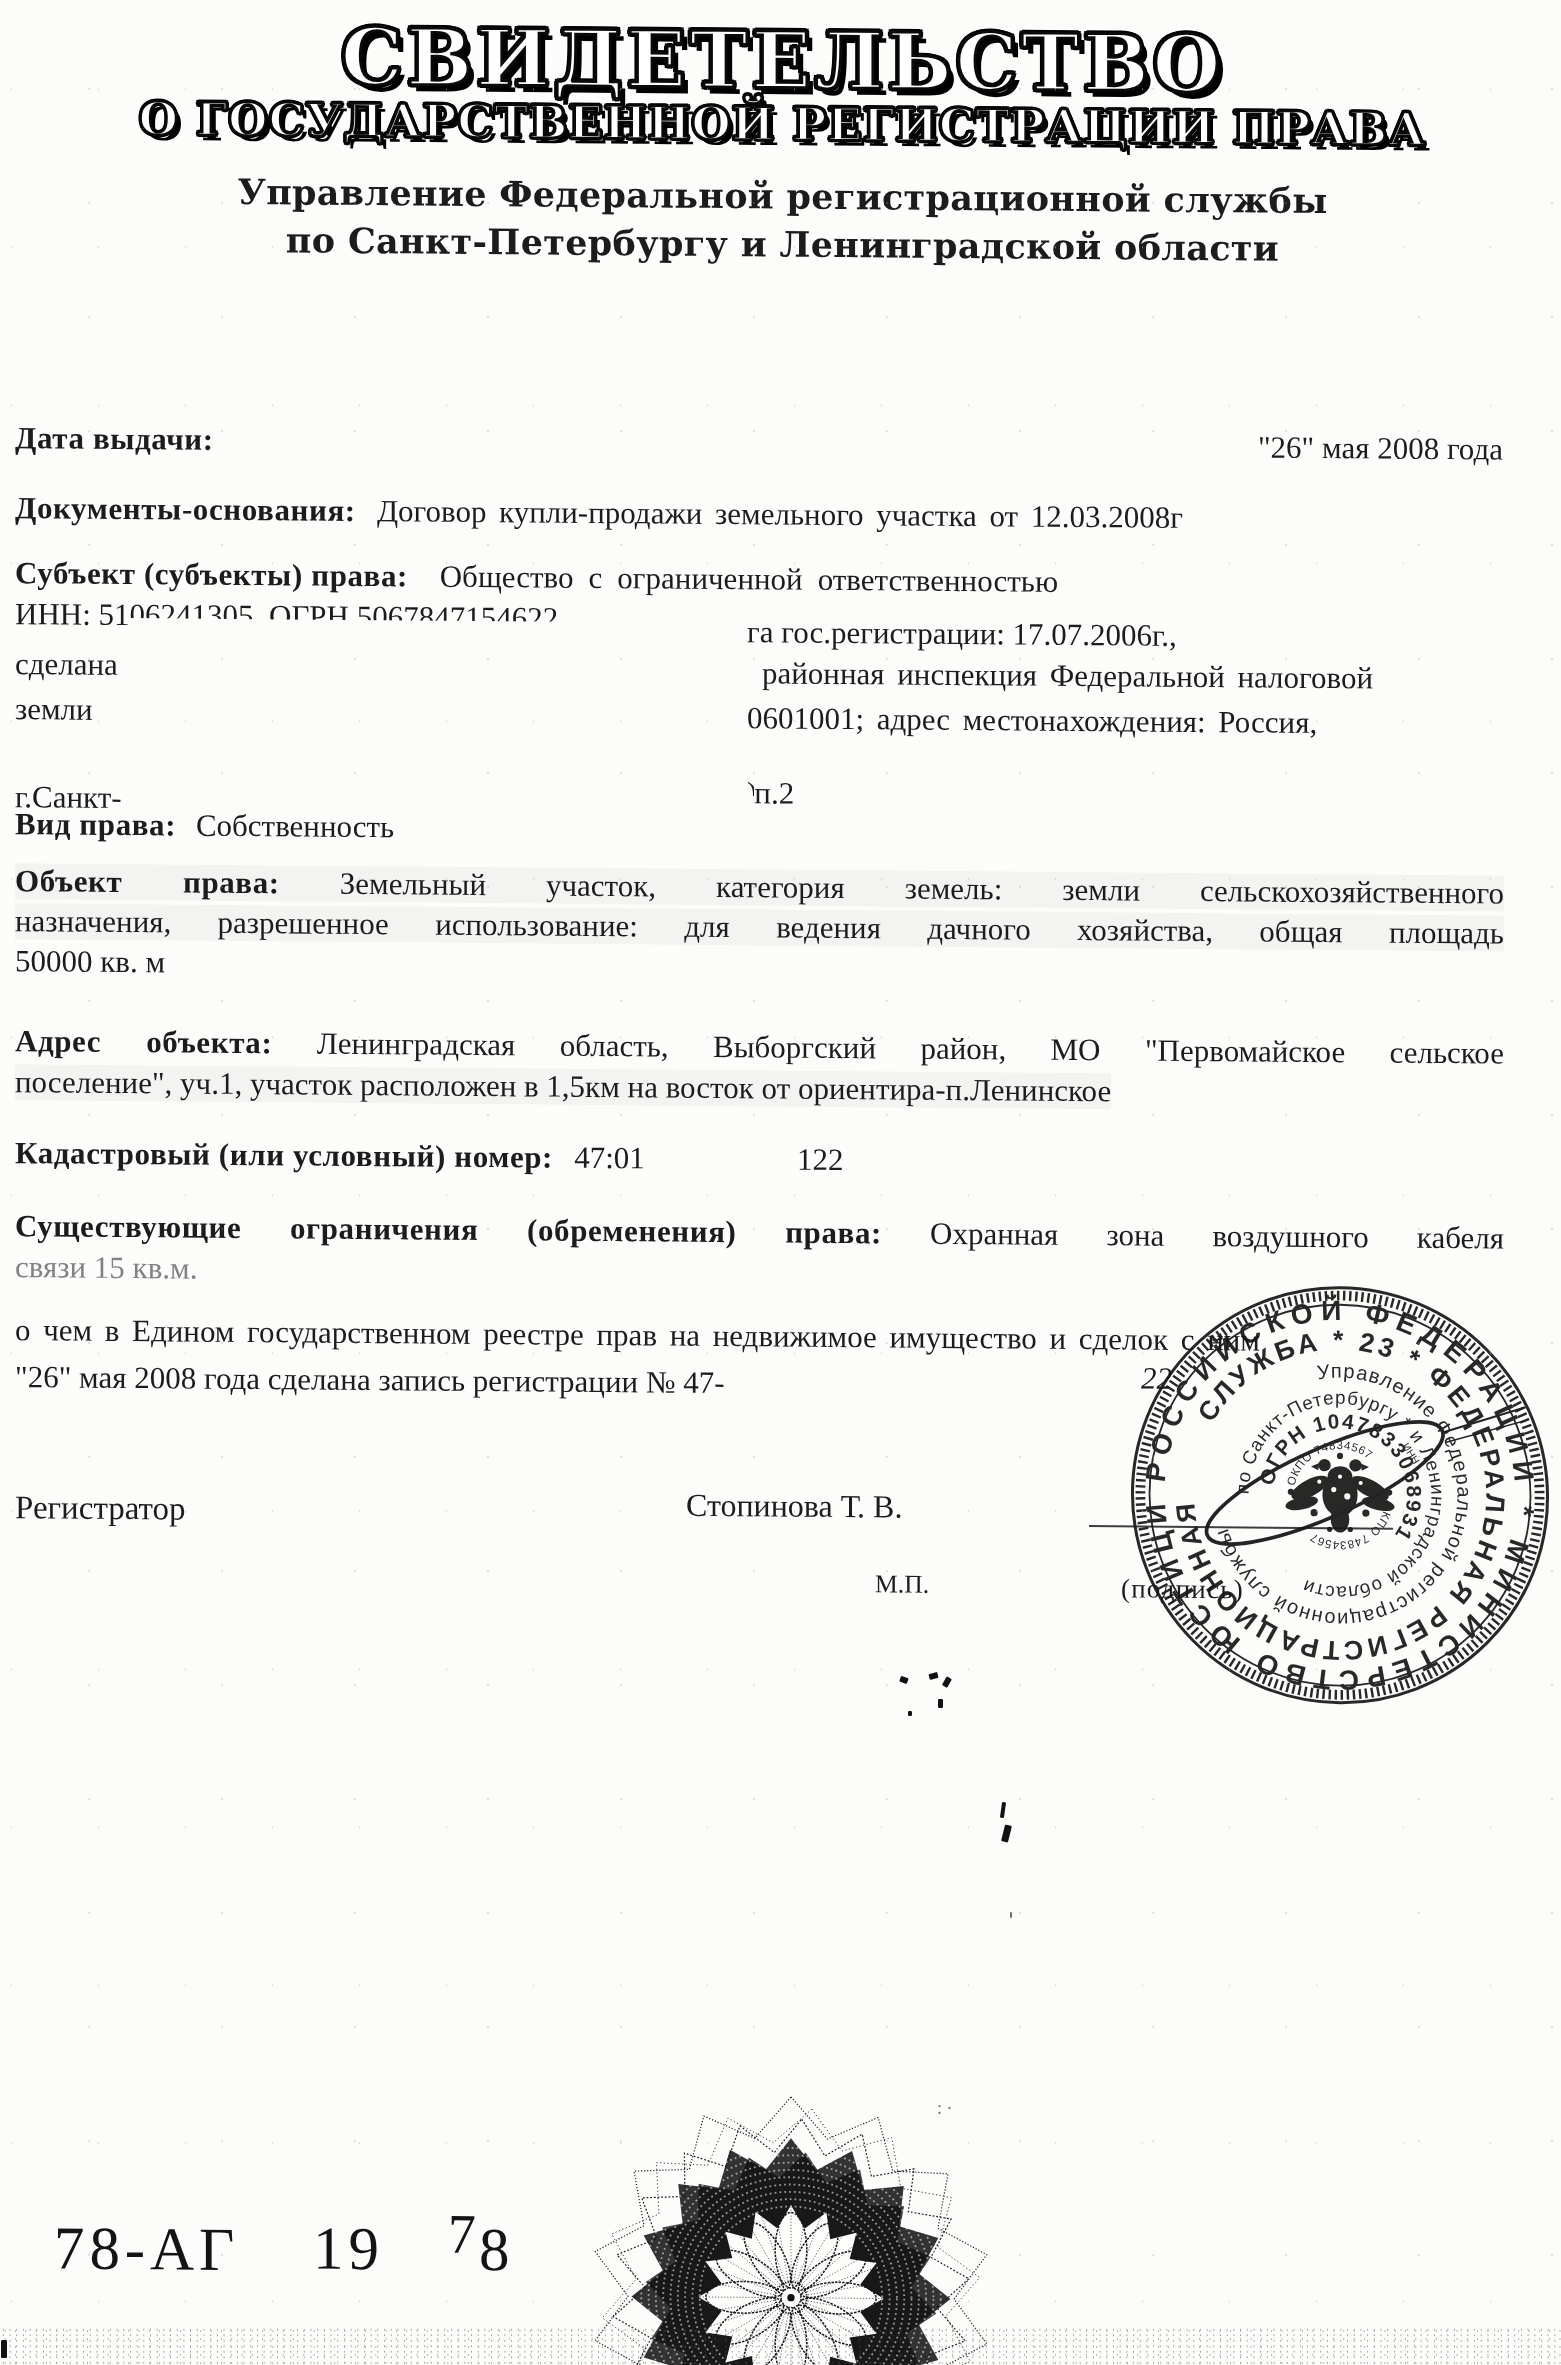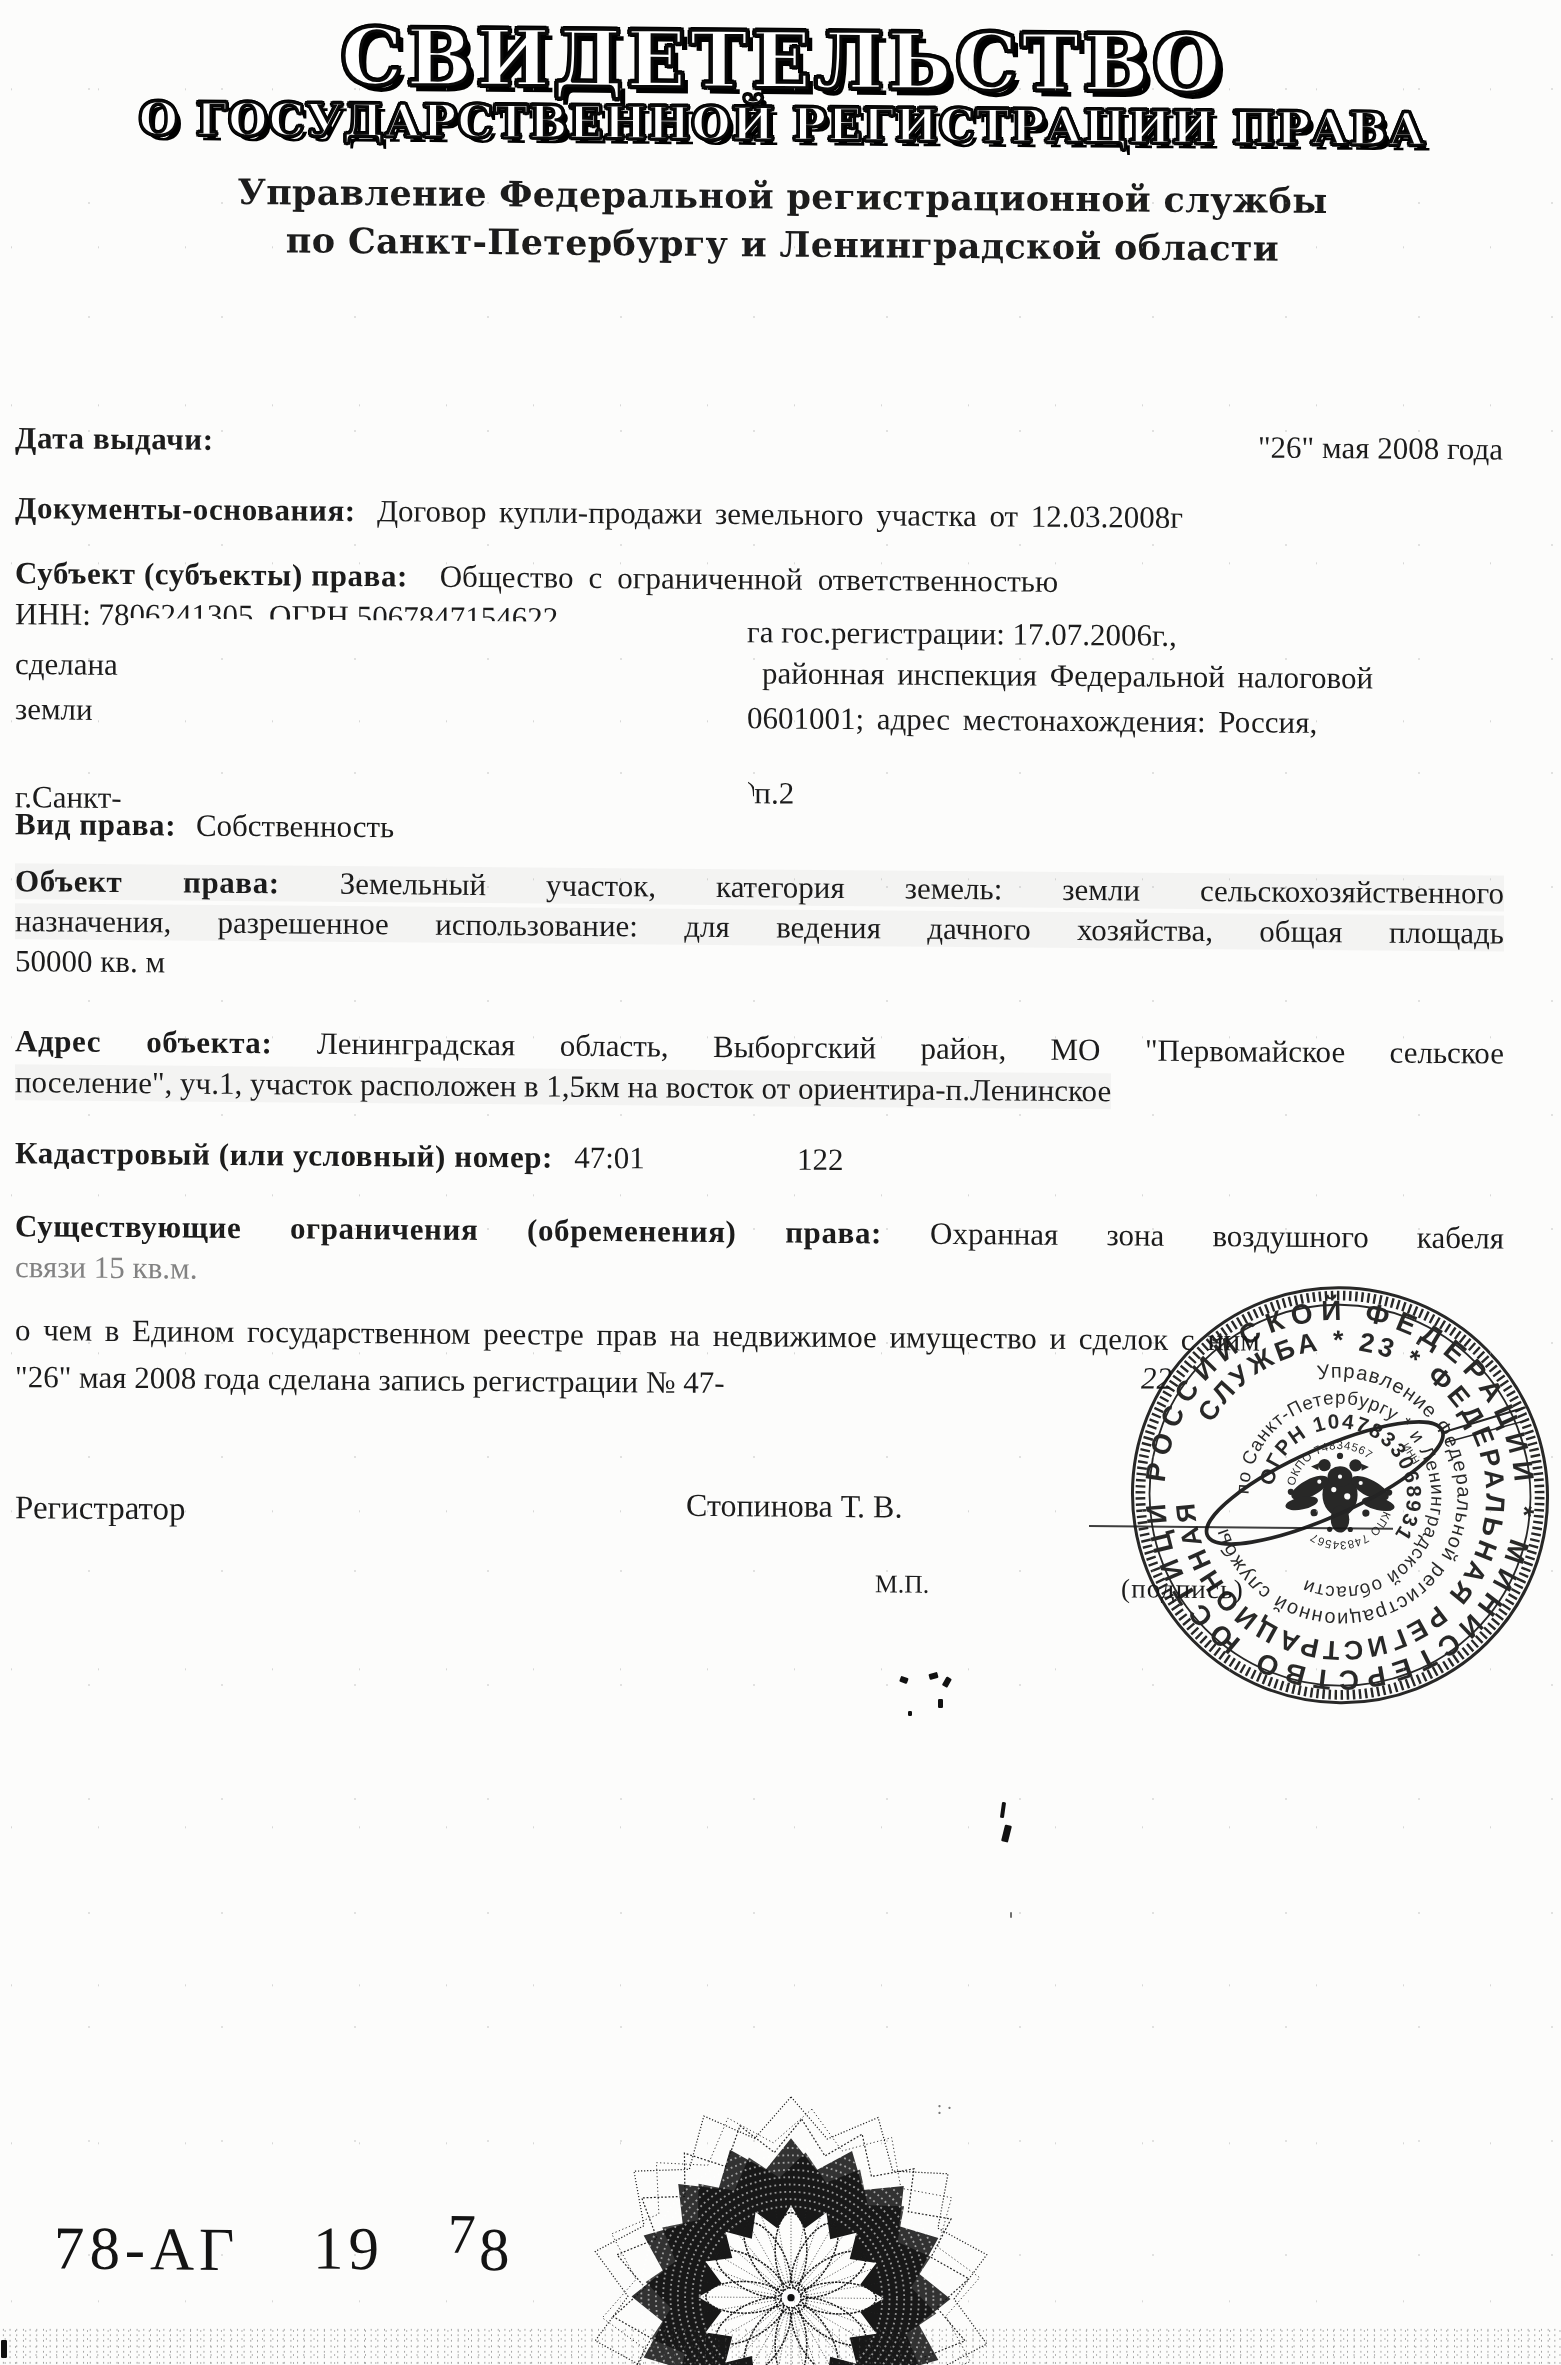--- a/index.html
+++ b/index.html
@@ -64,21 +64,21 @@
     <span class="b">Документы-основания:</span>
     <span style="margin-left:8.5px;">Договор купли-продажи земельного участка от 12.03.2008г</span>
   </div>
 
   <div class="abs" style="left:15px;top:555px;">
     <span class="b">Субъект (субъекты) права:</span>
     <span class="ws12" style="margin-left:24px;">Общество с ограниченной ответственностью</span>
   </div>
 
   <div class="abs" style="left:15px;top:596px;">
-    <span>ИНН: 78</span><span class="cut">06241305, ОГРН 5067847154622</span>
+    <span>ИНН: 51</span><span class="cut">06241305, ОГРН 5067847154622</span>
   </div>
   <div class="abs" style="left:747px;top:608px;">га гос.регистрации: 17.07.2006г.,</div>
   <div class="abs" style="left:15px;top:646px;">сделана</div>
   <div class="abs ws8" style="left:762px;top:649px;">районная инспекция Федеральной налоговой</div>
   <div class="abs" style="left:15px;top:691px;">земли</div>
   <div class="abs ws8" style="left:747px;top:694px;">0601001; адрес местонахождения: Россия,</div>
   <div class="abs" style="left:15px;top:734px;margin-top:45px;">г.Санкт-</div>
   <div class="abs" style="left:747px;top:737px;margin-top:32px;"><span class="cut" style="width:7.3px;">)</span><span>п.2</span></div>
 
   <div class="abs" style="left:15px;top:806px;">

